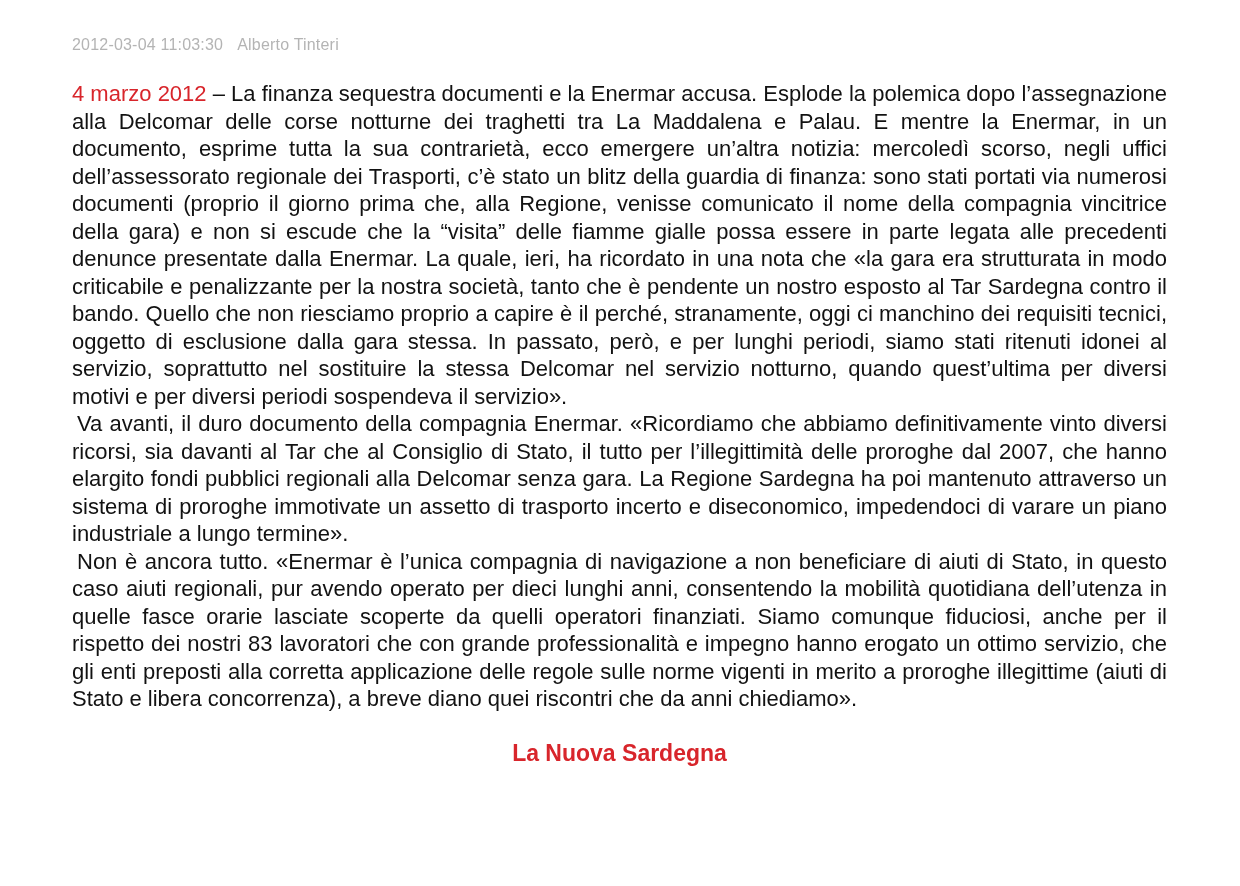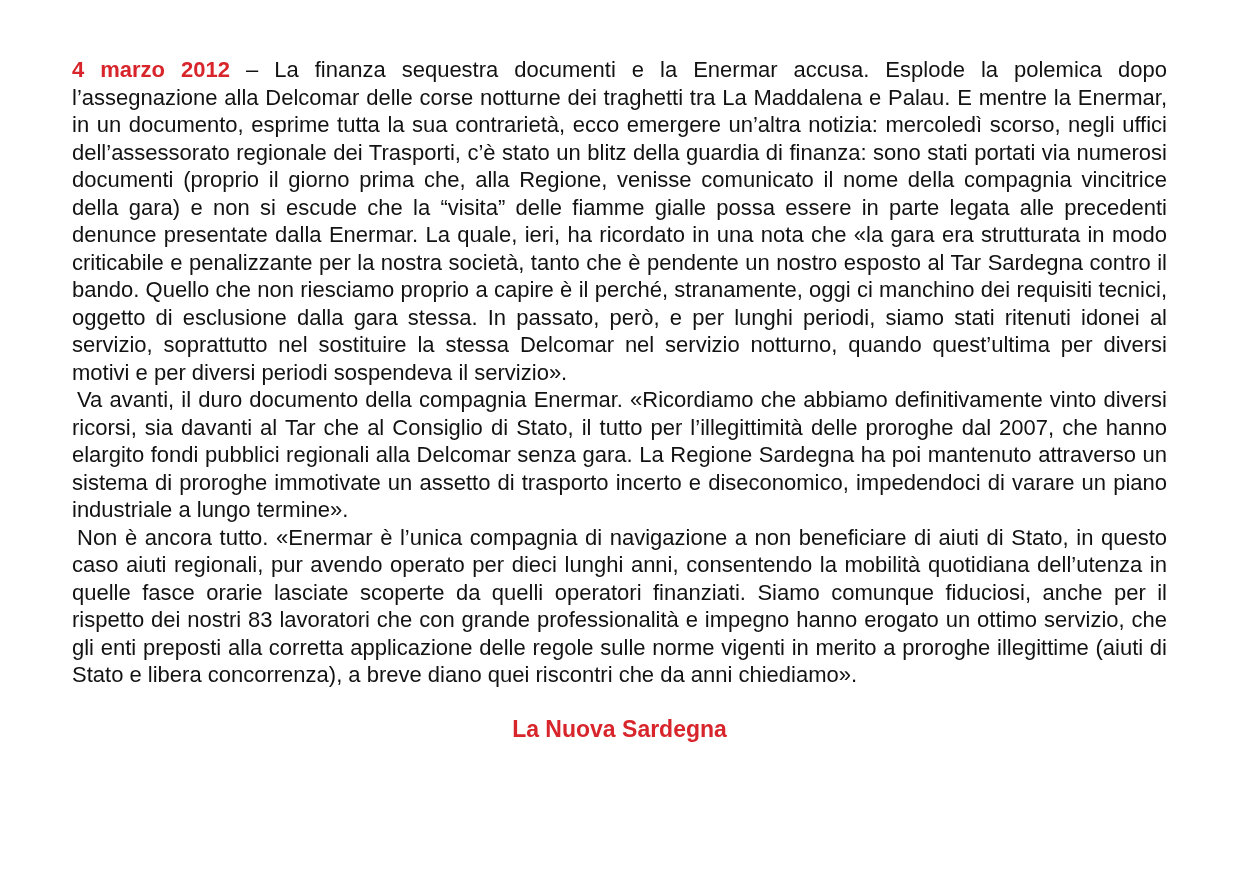--- a/index.html
+++ b/index.html
@@ -40,36 +40,39 @@
     margin-top:26px;
     font-size:22px;
     line-height:27.5px;
     text-align:justify;
     color:var(--body-color);
   }
   .article-body p{margin:0;}
   .article-body p.indent-slight{text-indent:5px;}
   .date-lead{
     color:var(--accent-red);
-    font-weight:bold;
+    font-weight:normal;
   }
   .source-attribution{
     margin-top:27px;
     text-align:center;
     font-size:23px;
     font-weight:bold;
     color:var(--accent-red);
   }
 </style>
 </head>
 <body>
 
 <div class="page">
 
 
+  <div class="article-meta">
+    <span class="timestamp">2012-03-04 11:03:30</span><span class="author">Alberto Tinteri</span>
+  </div>
 
   <div class="article-body">
 
     <p><span class="date-lead">4 marzo 2012</span> <span>– La finanza sequestra documenti e la Enermar accusa. Esplode la polemica dopo l’assegnazione alla Delcomar delle corse notturne dei traghetti tra La Maddalena e Palau. E mentre la Enermar, in un documento, esprime tutta la sua contrarietà, ecco emergere un’altra notizia: mercoledì scorso, negli uffici dell’assessorato regionale dei Trasporti, c’è stato un blitz della guardia di finanza: sono stati portati via numerosi documenti (proprio il giorno prima che, alla Regione, venisse comunicato il nome della compagnia vincitrice della gara) e non si escude che la “visita” delle fiamme gialle possa essere in parte legata alle precedenti denunce presentate dalla Enermar. La quale, ieri, ha ricordato in una nota che «la gara era strutturata in modo criticabile e penalizzante per la nostra società, tanto che è pendente un nostro esposto al Tar Sardegna contro il bando. Quello che non riesciamo proprio a capire è il perché, stranamente, oggi ci manchino dei requisiti tecnici, oggetto di esclusione dalla gara stessa. In passato, però, e per lunghi periodi, siamo stati ritenuti idonei al servizio, soprattutto nel sostituire la stessa Delcomar nel servizio notturno, quando quest’ultima per diversi motivi e per diversi periodi sospendeva il servizio».</span></p>
 
     <p class="indent-slight">Va avanti, il duro documento della compagnia Enermar. «Ricordiamo che abbiamo definitivamente vinto diversi ricorsi, sia davanti al Tar che al Consiglio di Stato, il tutto per l’illegittimità delle proroghe dal 2007, che hanno elargito fondi pubblici regionali alla Delcomar senza gara. La Regione Sardegna ha poi mantenuto attraverso un sistema di proroghe immotivate un assetto di trasporto incerto e diseconomico, impedendoci di varare un piano industriale a lungo termine».</p>
 
     <p class="indent-slight">Non è ancora tutto. «Enermar è l’unica compagnia di navigazione a non beneficiare di aiuti di Stato, in questo caso aiuti regionali, pur avendo operato per dieci lunghi anni, consentendo la mobilità quotidiana dell’utenza in quelle fasce orarie lasciate scoperte da quelli operatori finanziati. Siamo comunque fiduciosi, anche per il rispetto dei nostri 83 lavoratori che con grande professionalità e impegno hanno erogato un ottimo servizio, che gli enti preposti alla corretta applicazione delle regole sulle norme vigenti in merito a proroghe illegittime (aiuti di Stato e libera concorrenza), a breve diano quei riscontri che da anni chiediamo».</p>
 
   </div>

